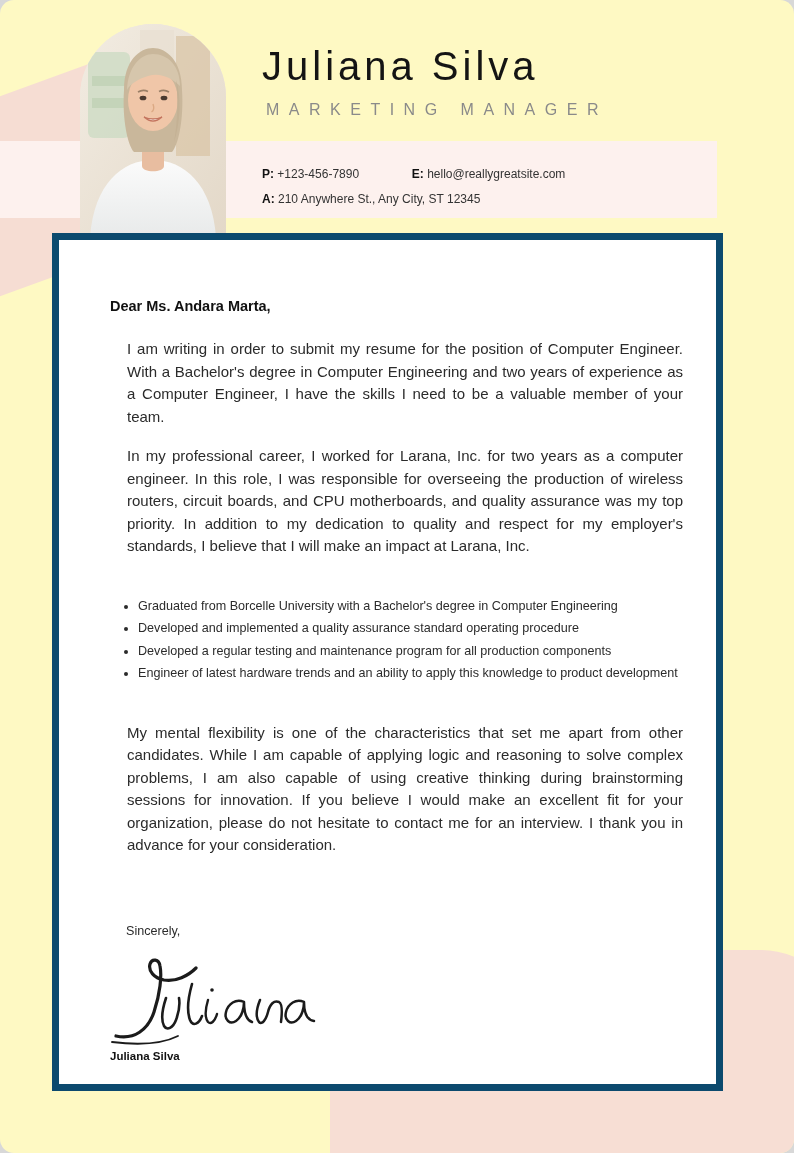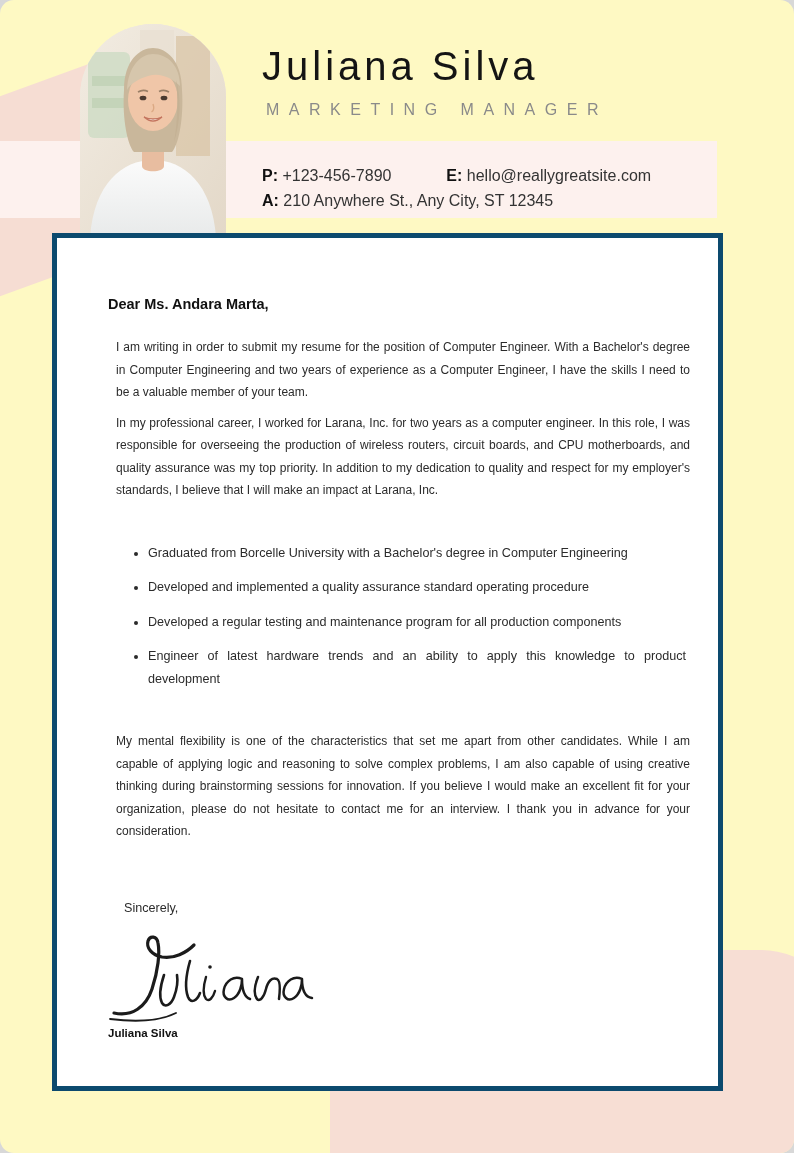--- a/index.html
+++ b/index.html
@@ -92,72 +92,72 @@
     left: 266px;
     top: 101px;
     font-size: 16px;
     letter-spacing: 9.5px;
     color: #8a8a8a;
     font-weight: 400;
   }
   .contact-row {
     position: absolute;
     left: 262px;
-    font-size: 16px;
+    font-size: 12px;
     color: #333;
     white-space: nowrap;
   }
   .contact-row.r1 { top: 167px; }
   .contact-row.r2 { top: 192px; }
   .contact-row b { font-weight: 700; color: #111; }
   .contact-sep { display: inline-block; width: 46px; }
 
   
   .letter-card {
     position: absolute;
     left: 52px;
     top: 233px;
     width: 671px;
     height: 858px;
     background: #ffffff;
-    border: 5px solid #0c4a6e;
+    border: 7px solid #0c4a6e;
     box-sizing: border-box;
   }
   .letter-inner {
     position: absolute;
     left: 51px;
     top: 58px;
     width: 590px;
   }
   .salutation {
     font-size: 14.5px;
     font-weight: 700;
     color: #111;
     margin: 0 0 24px 0;
   }
   .para {
-    font-size: 12px;
+    font-size: 15px;
     line-height: 22.5px;
     color: #2b2b2b;
     text-align: justify;
-    margin: 8px;
+    margin: 17px;
   }
   .para + .para { margin-top: 0; }
   .gap { height: 20px; }
   ul.skills {
     margin: 0;
     padding-left: 28px;
     list-style: disc;
   }
   ul.skills li {
     font-size: 12.6px;
     line-height: 22.5px;
     color: #2b2b2b;
     text-align: justify;
-    margin: 12px;
+    margin: 0;
   }
   .sincerely {
     font-size: 12.6px;
     color: #2b2b2b;
     margin: 16px;
   }
   .signature-wrap {
     margin-top: 2px;
     height: 96px;
     position: relative;

